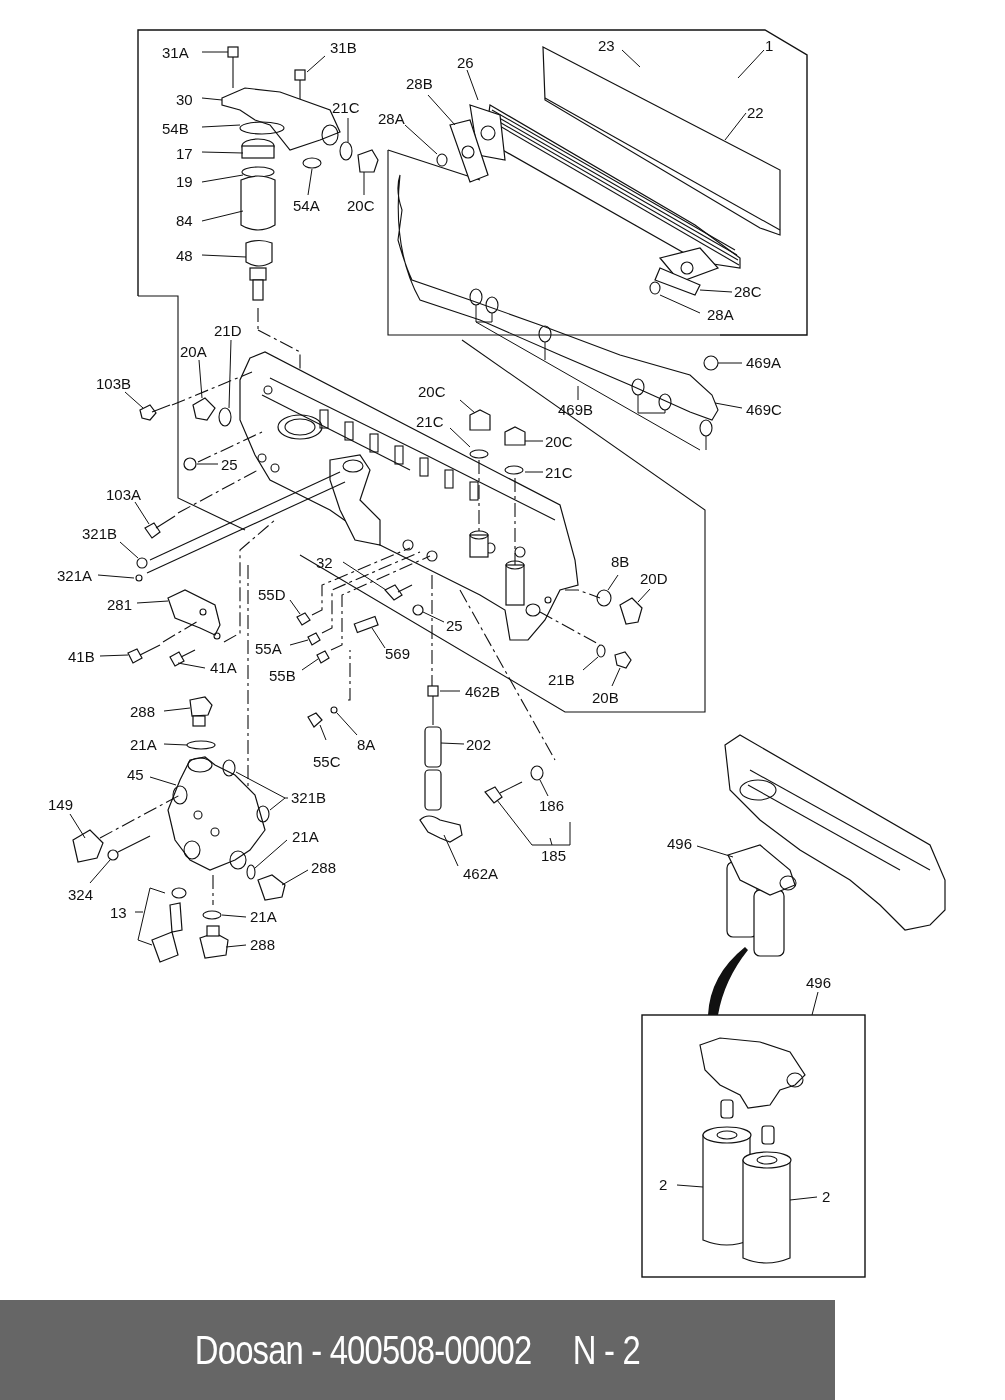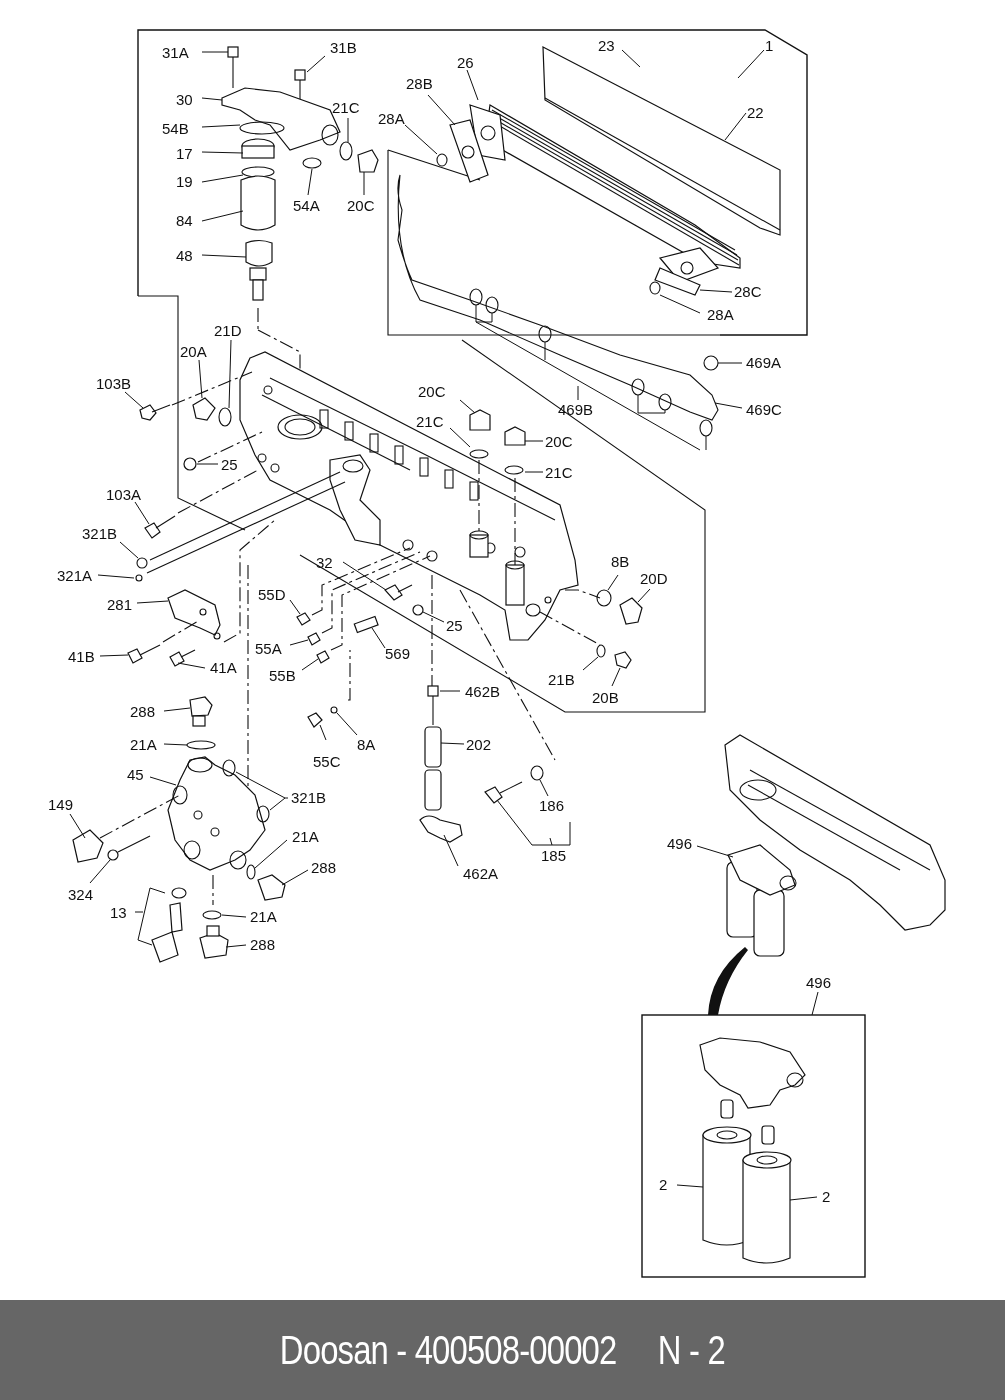--- a/index.html
+++ b/index.html
@@ -5,21 +5,21 @@
   html, body { margin:0; padding:0; background:#ffffff; }
   body { width:1005px; height:1400px; position:relative; overflow:hidden;
          font-family:"Liberation Sans", sans-serif; }
   #diagram { position:absolute; left:0; top:0; width:1005px; height:1300px; }
   #diagram text { font-family:"Liberation Sans", sans-serif; font-size:15px; fill:#111; }
   .ln { stroke:#111; stroke-width:1.1; fill:none; }
   .th { stroke:#111; stroke-width:1.4; fill:none; }
   .part { stroke:#111; stroke-width:1.2; fill:#fff; }
   .dash { stroke:#111; stroke-width:1.1; fill:none; stroke-dasharray:14 4 3 4; }
   .lead { stroke:#111; stroke-width:1; fill:none; }
-  #footer { position:absolute; left:0; top:1300px; width:1005px; height:100px;
+  #footer { position:absolute; left:0; top:1300px; width:835px; height:100px;
             background:#666666; display:flex; align-items:center; justify-content:center; }
   #footer span { color:#ffffff; font-size:40px; font-family:"Liberation Sans", sans-serif;
                  letter-spacing:-1px; transform:scaleX(0.82); white-space:pre; }
 </style>
 </head>
 <body>
 
 <svg id="diagram" viewBox="0 0 1005 1300" xmlns="http://www.w3.org/2000/svg">
 
   <g>

